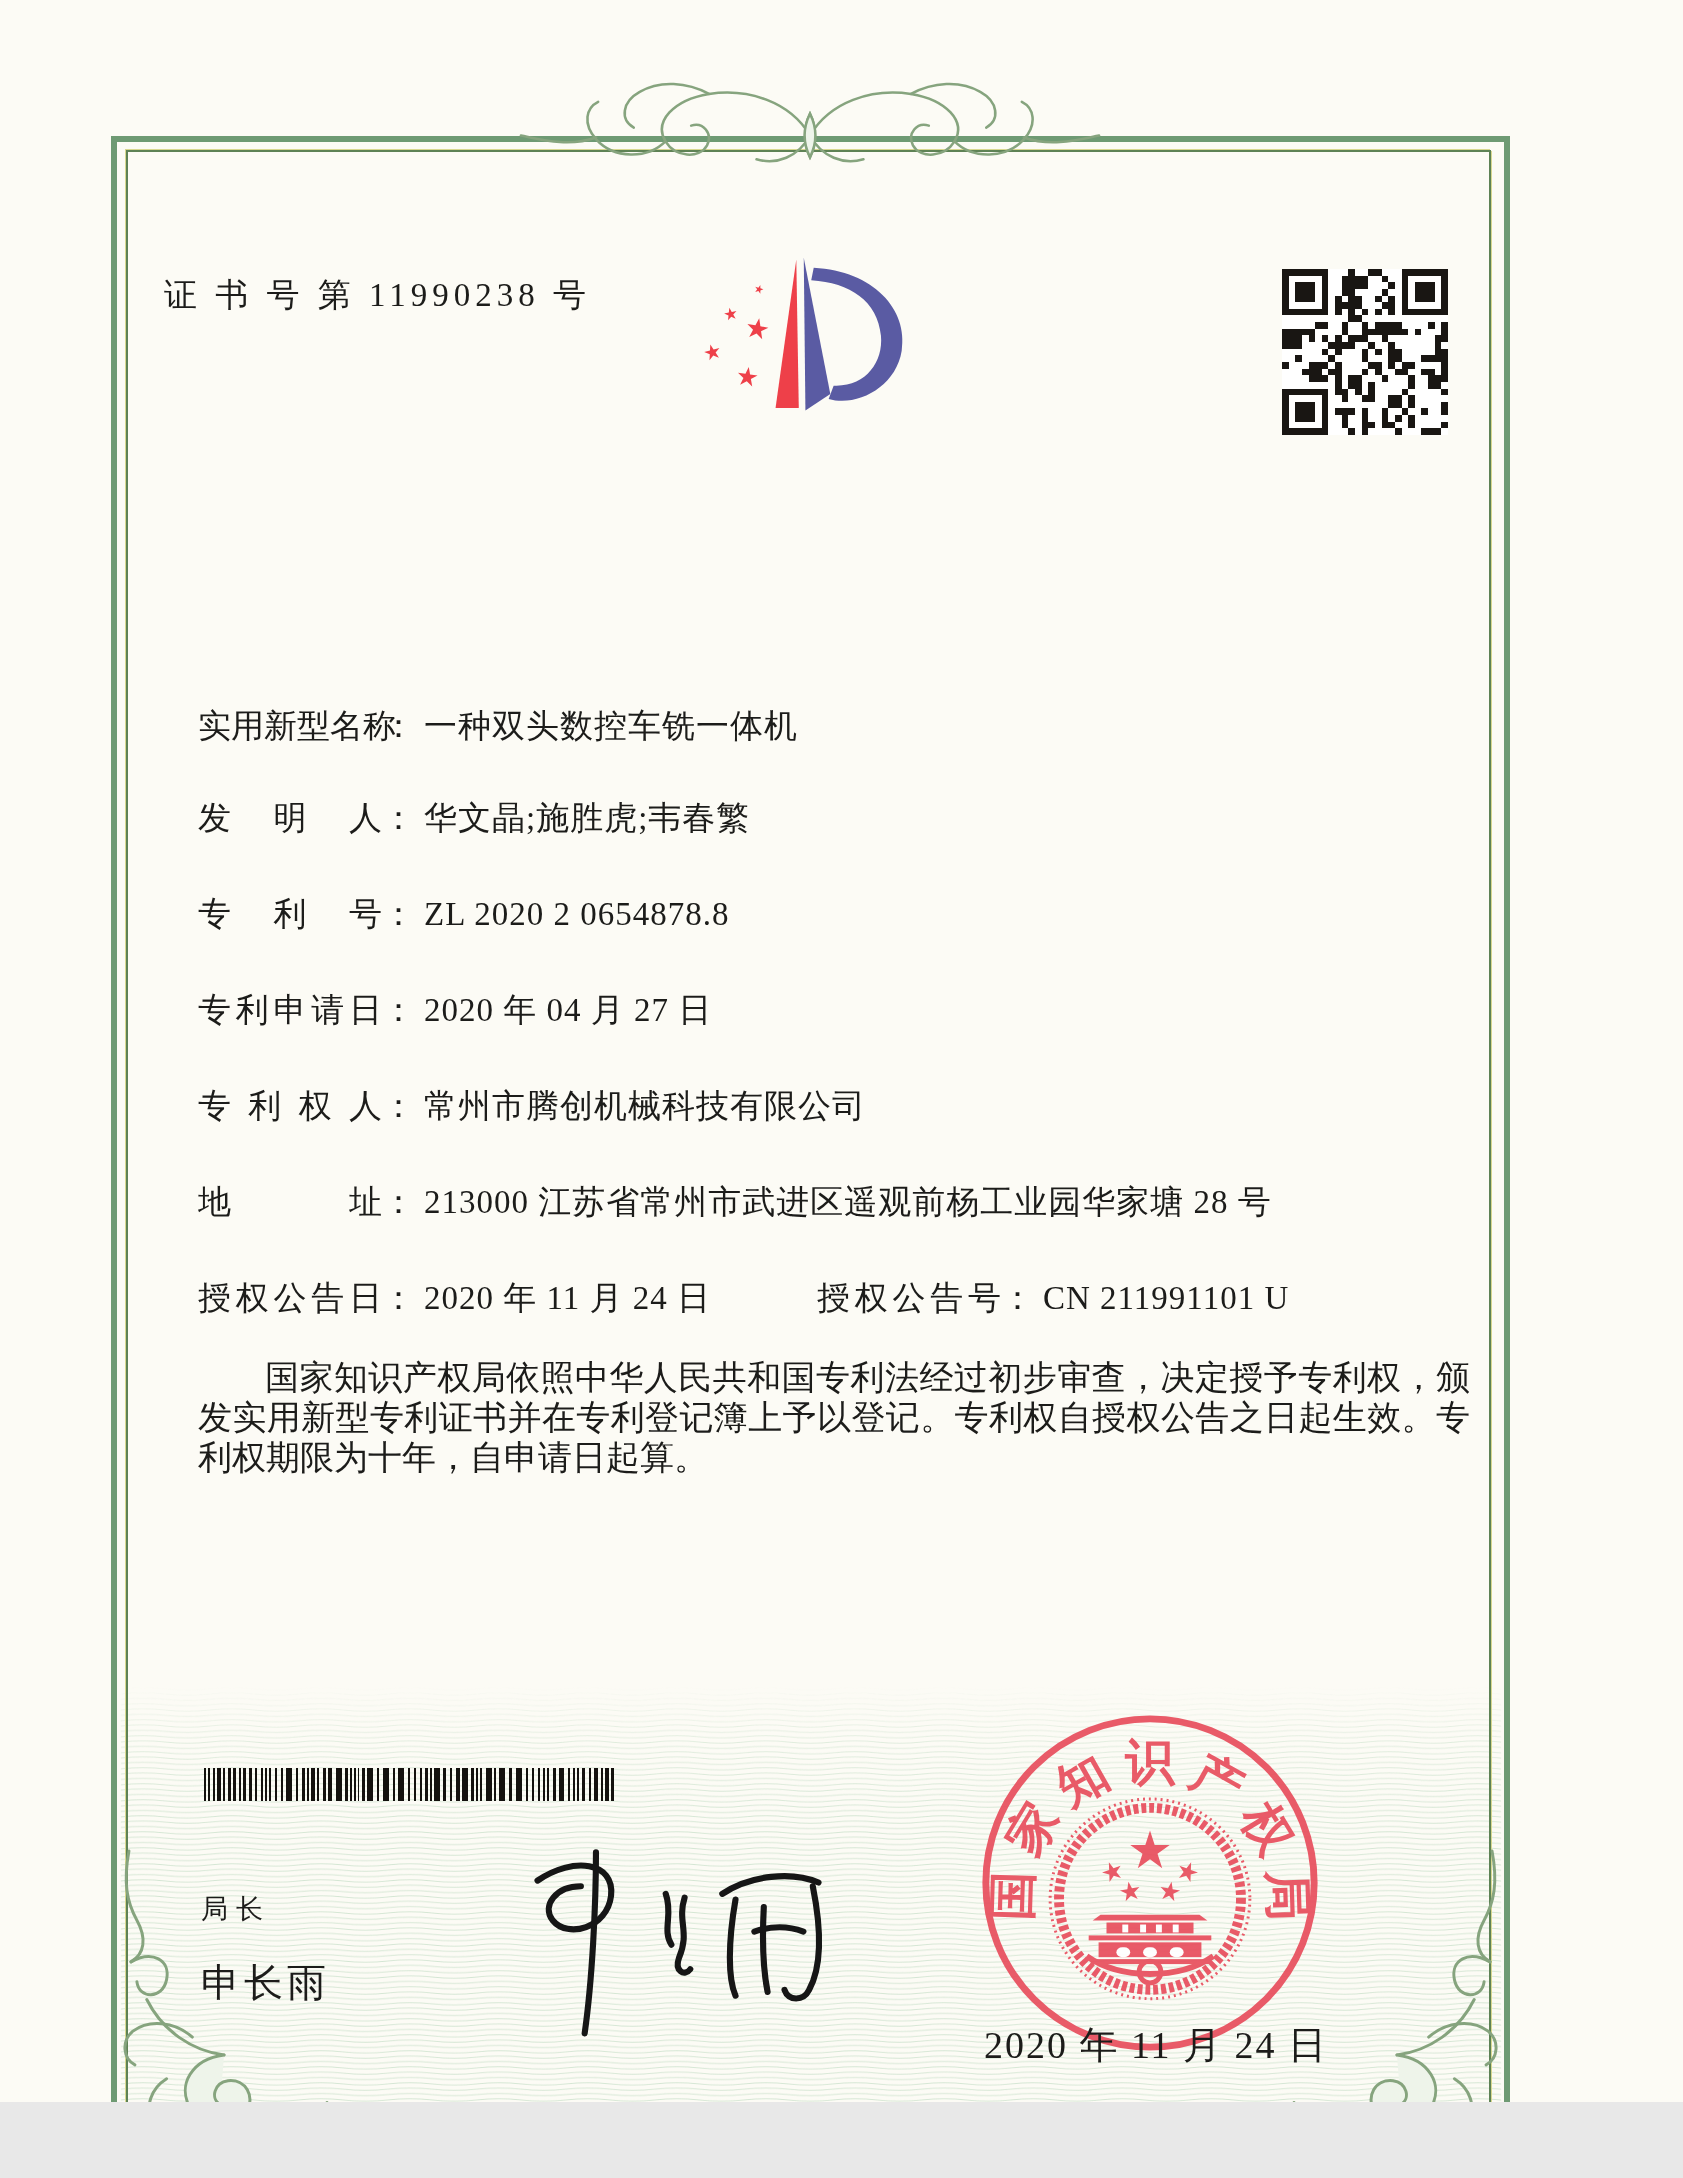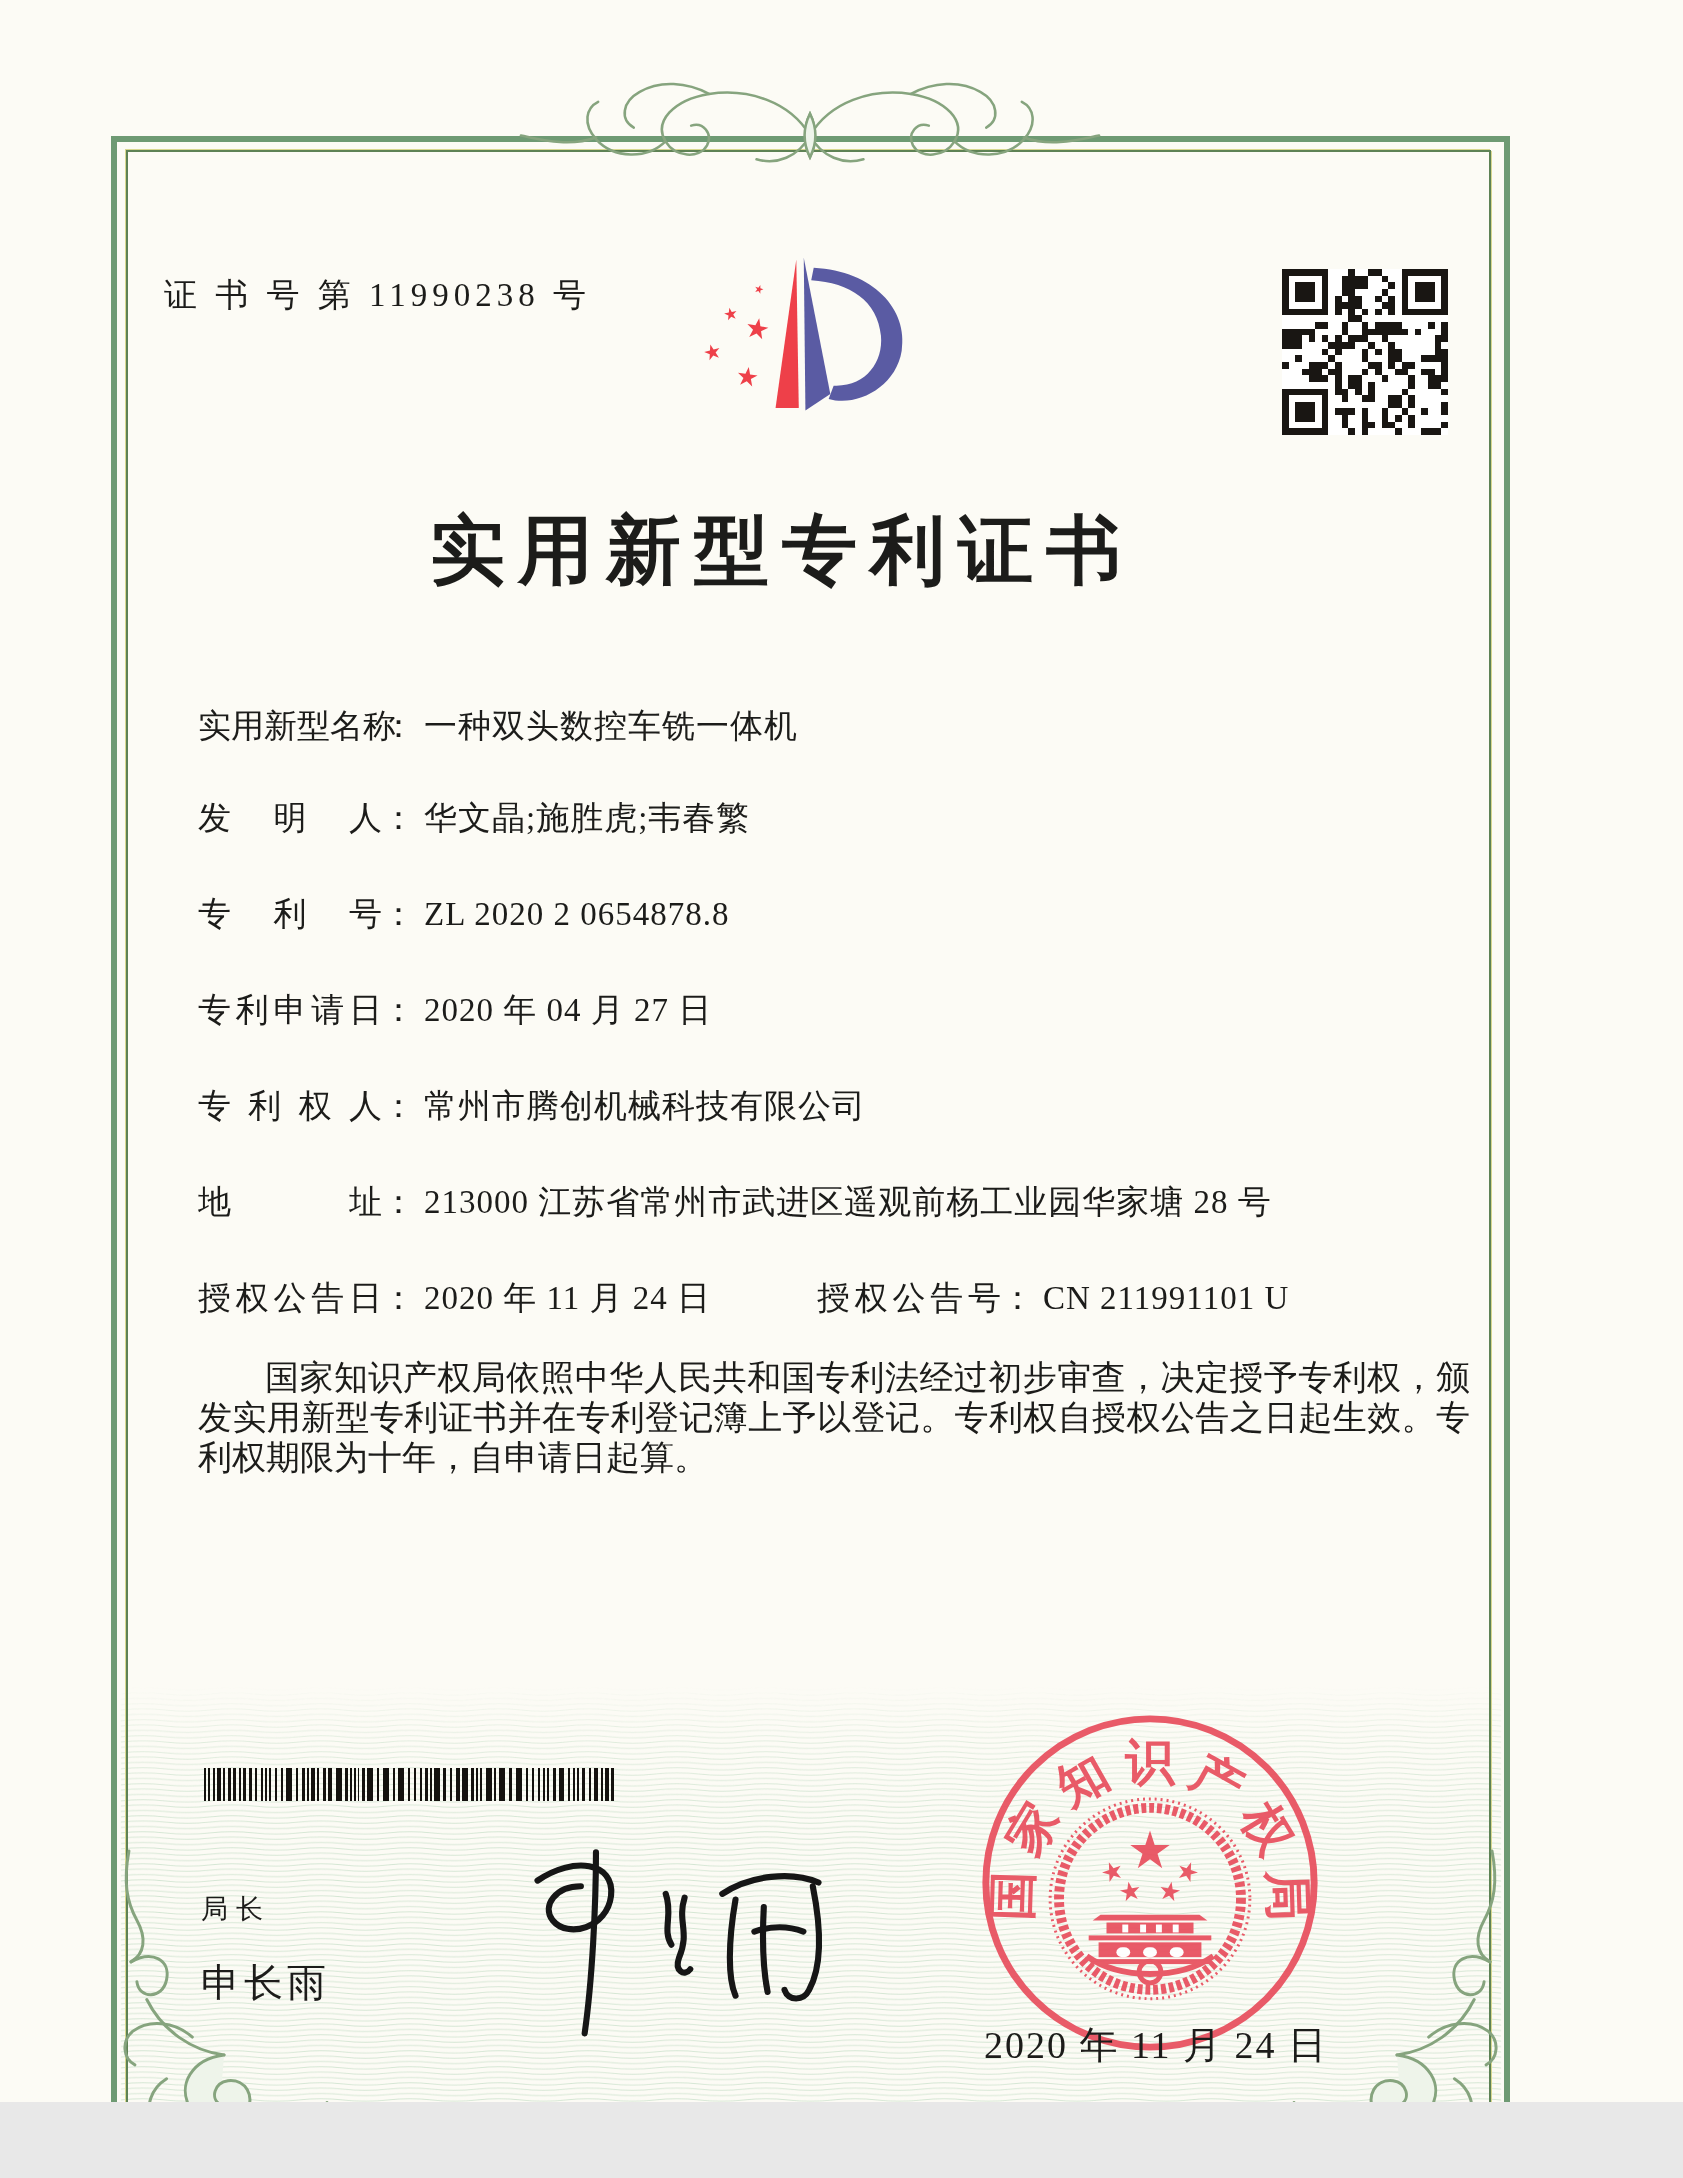--- a/index.html
+++ b/index.html
@@ -398,21 +398,20 @@
         <rect x="6" y="24" width="1" height="1"></rect>
         <rect x="10" y="24" width="1" height="1"></rect>
         <rect x="12" y="24" width="1" height="1"></rect>
         <rect x="17" y="24" width="1" height="1"></rect>
         <rect x="21" y="24" width="1" height="1"></rect>
         <rect x="22" y="24" width="1" height="1"></rect>
         <rect x="23" y="24" width="1" height="1"></rect>
       </g>
   </svg>
 
-  <div class="abs title">实用新型专利证书</div>
 
   <div class="abs field-row" style="top:704px;font-family:Liberation Serif, serif;">
     <span class="flabel">实用新型名称</span><span class="colon">：</span><span class="fvalue">一种双头数控车铣一体机</span>
   </div>
   <div class="abs field-row" style="top:796px;">
     <span class="flabel">发明人</span><span class="colon">：</span><span class="fvalue">华文晶;施胜虎;韦春繁</span>
   </div>
   <div class="abs field-row" style="top:892px;">
     <span class="flabel">专利号</span><span class="colon">：</span><span class="fvalue">ZL 2020 2 0654878.8</span>
   </div>

